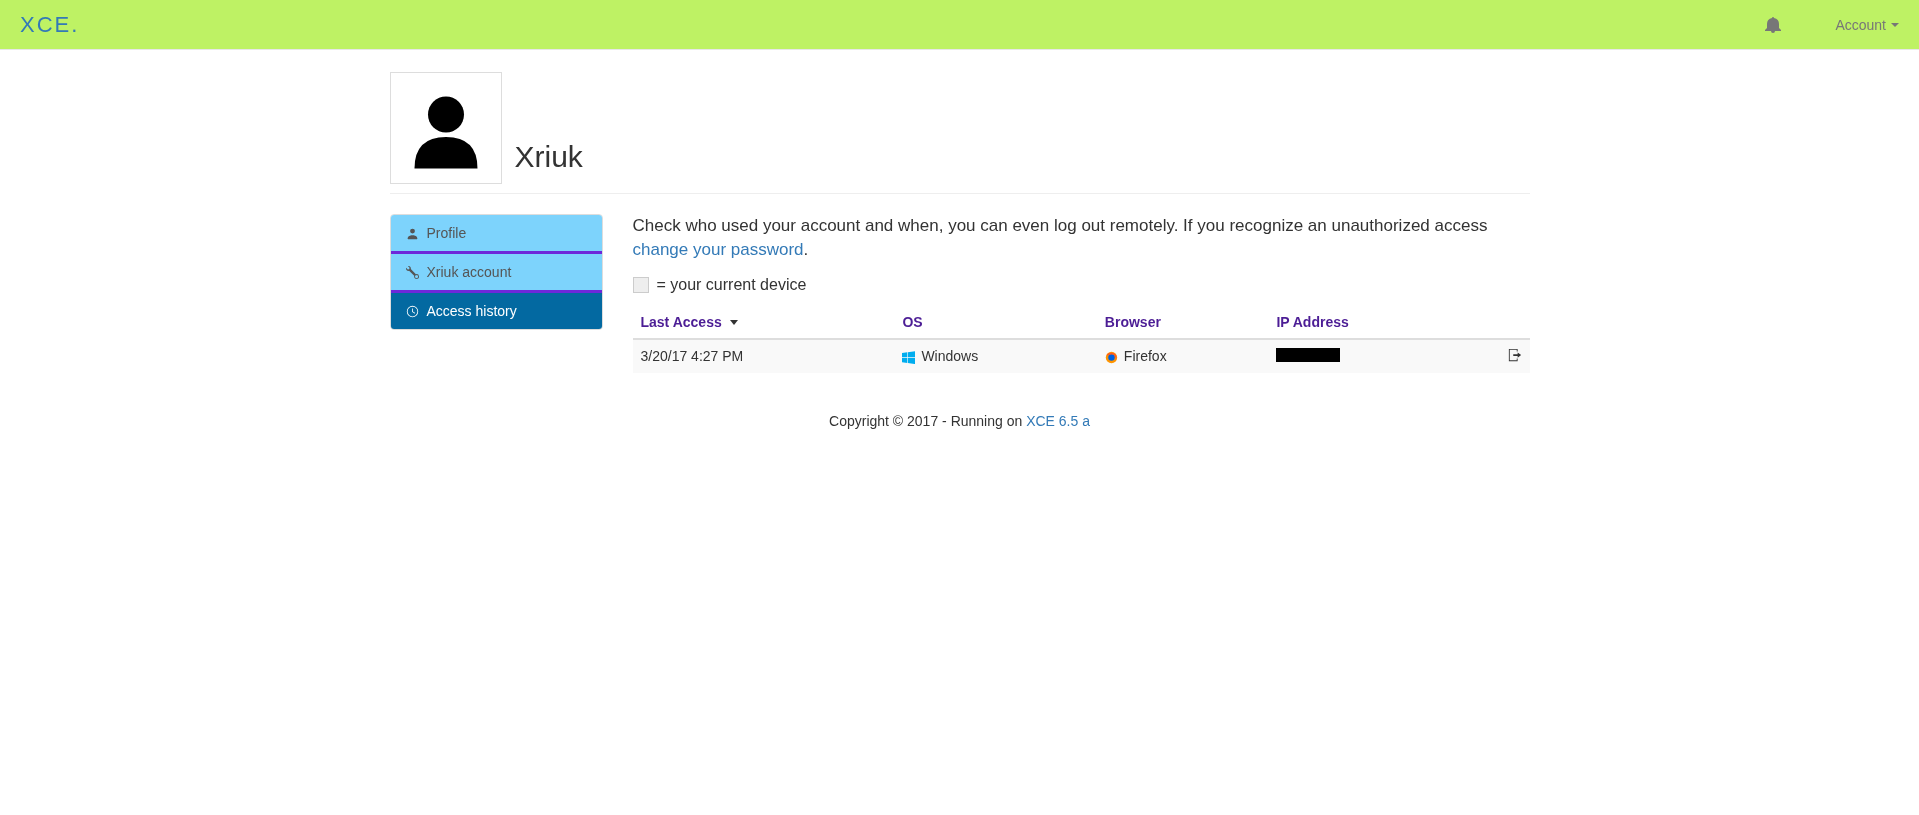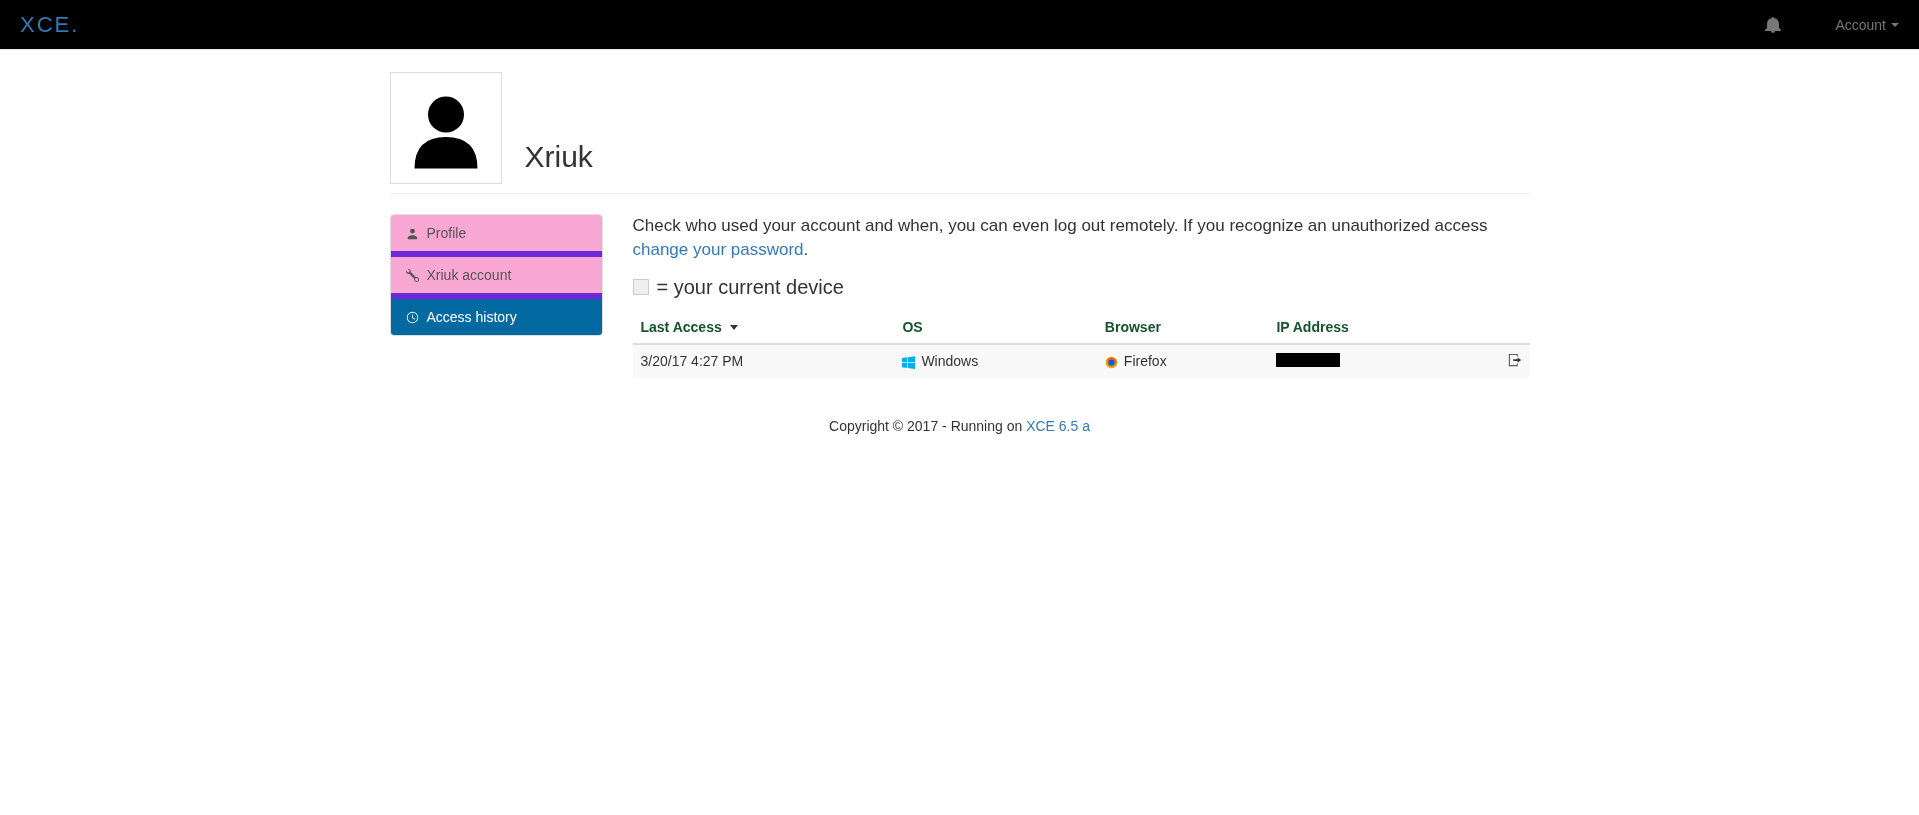--- a/index.html
+++ b/index.html
@@ -7,21 +7,21 @@
       margin: 0;
       padding: 0;
     }
     body {
       font-family: "Helvetica Neue", Helvetica, Arial, sans-serif;
       font-size: 14px;
       color: #333;
       background: #fff;
     }
     .navbar {
-      background: #000000;
+      background: #bef264;
       border-bottom: 1px solid #e7e7e7;
       height: 50px;
       display: flex;
       align-items: center;
       justify-content: space-between;
       padding: 0 20px;
     }
     .brand {
       color: #337ab7;
       font-size: 22px;
@@ -59,21 +59,21 @@
       max-width: 1170px;
       margin: 0 auto;
       padding: 0 15px;
     }
     .page-header {
       margin-top: 22px;
       padding-bottom: 9px;
       border-bottom: 1px solid #eee;
       display: flex;
       align-items: flex-end;
-      gap: 23px;
+      gap: 13px;
     }
     .avatar-box {
       width: 112px;
       height: 112px;
       border: 1px solid #ddd;
       background: #fff;
       display: flex;
       align-items: center;
       justify-content: center;
     }
@@ -96,22 +96,22 @@
       width: 213px;
       flex-shrink: 0;
     }
     .list-group {
       border: 1px solid #ddd;
       border-radius: 4px;
       overflow: hidden;
     }
     .list-group-item {
       padding: 10px 15px;
-      border-bottom: 6px solid #6d28d9;
-      background: #f9a8d4;
+      border-bottom: 3px solid #6d28d9;
+      background: #7dd3fc;
       color: #555;
       cursor: pointer;
       display: flex;
       align-items: center;
       gap: 8px;
     }
     .list-group-item:last-child {
       border-bottom: none;
     }
     .list-group-item.active {
@@ -130,39 +130,39 @@
     }
     .description a {
       color: #337ab7;
       text-decoration: none;
     }
     .current-device-row {
       display: flex;
       align-items: center;
       gap: 8px;
       color: #333;
-      font-size: 20px;
+      font-size: 16px;
       margin-bottom: 12px;
     }
     .device-indicator {
       width: 16px;
       height: 16px;
       background: #eee;
       border: 1px solid #ccc;
     }
     table {
       width: 100%;
       border-collapse: collapse;
     }
     thead th {
       text-align: left;
       padding: 8px;
       border-bottom: 2px solid #ddd;
       font-weight: 700;
-      color: #14532d;
+      color: #4c1d95;
     }
     thead th.sortable {
       cursor: pointer;
     }
     .sort-caret {
       display: inline-block;
       width: 0;
       height: 0;
       border-left: 4px solid transparent;
       border-right: 4px solid transparent;

